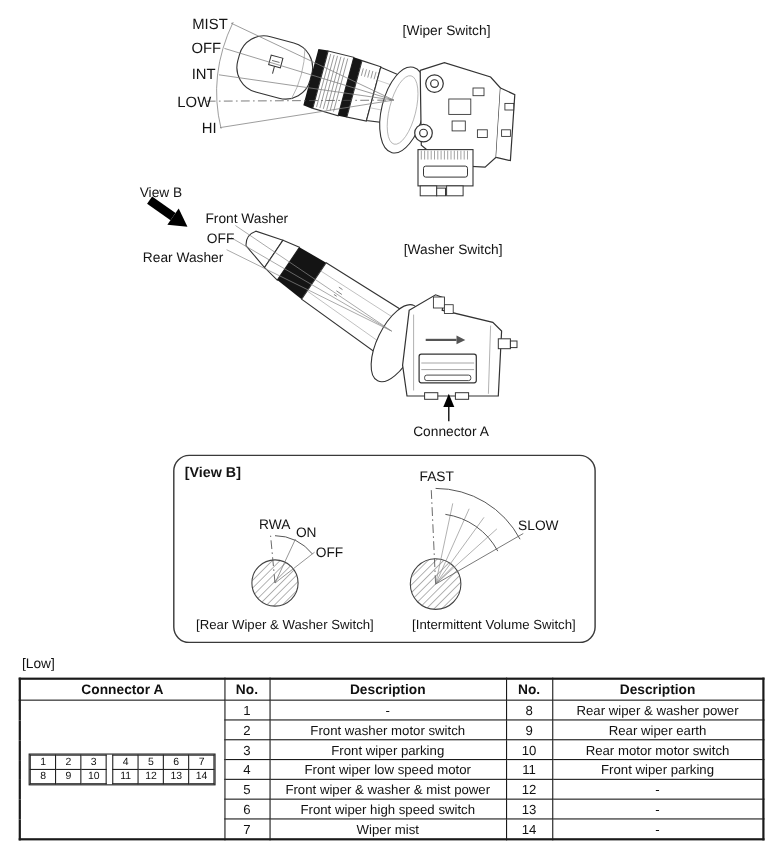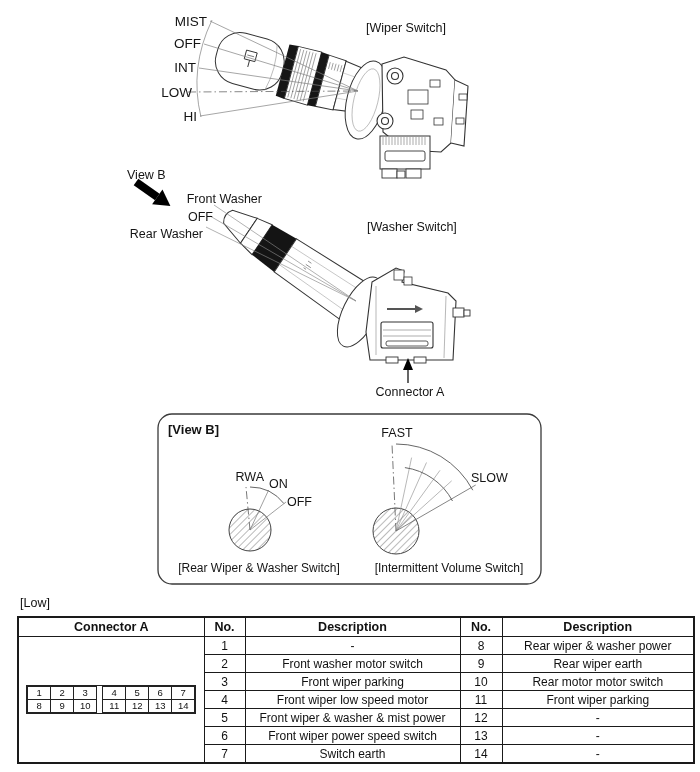--- a/index.html
+++ b/index.html
@@ -322,24 +322,24 @@
       <td>Front wiper parking</td>
     </tr>
     <tr>
       <td>5</td>
       <td>Front wiper &amp; washer &amp; mist power</td>
       <td>12</td>
       <td>-</td>
     </tr>
     <tr>
       <td>6</td>
-      <td>Front wiper power speed switch</td>
+      <td>Front wiper high speed switch</td>
       <td>13</td>
       <td>-</td>
     </tr>
     <tr>
       <td>7</td>
-      <td>Switch earth</td>
+      <td>Wiper mist</td>
       <td>14</td>
       <td>-</td>
     </tr>
   </tbody>
 </table>
 
 </body></html>

